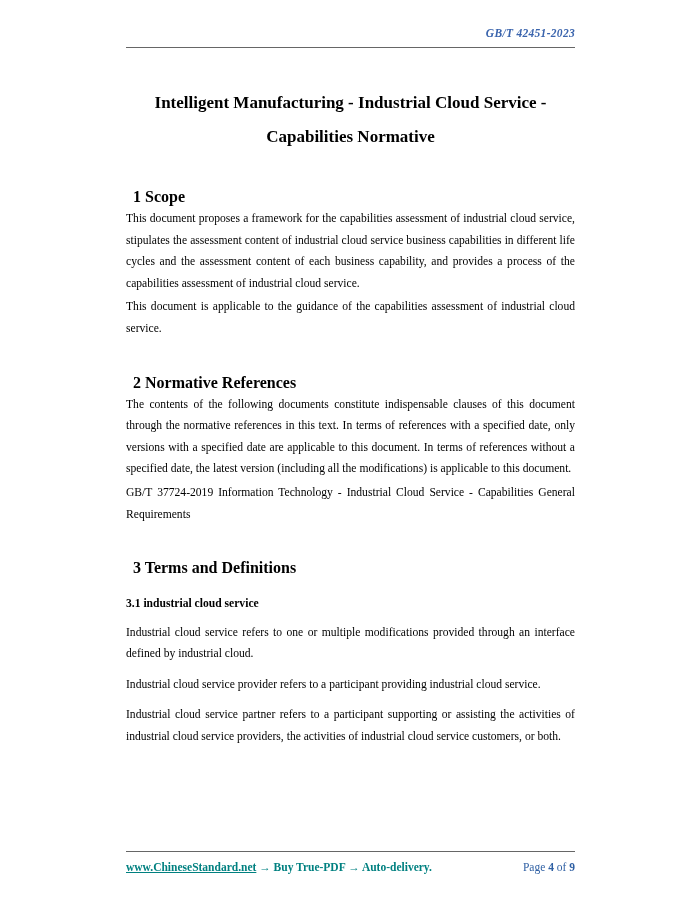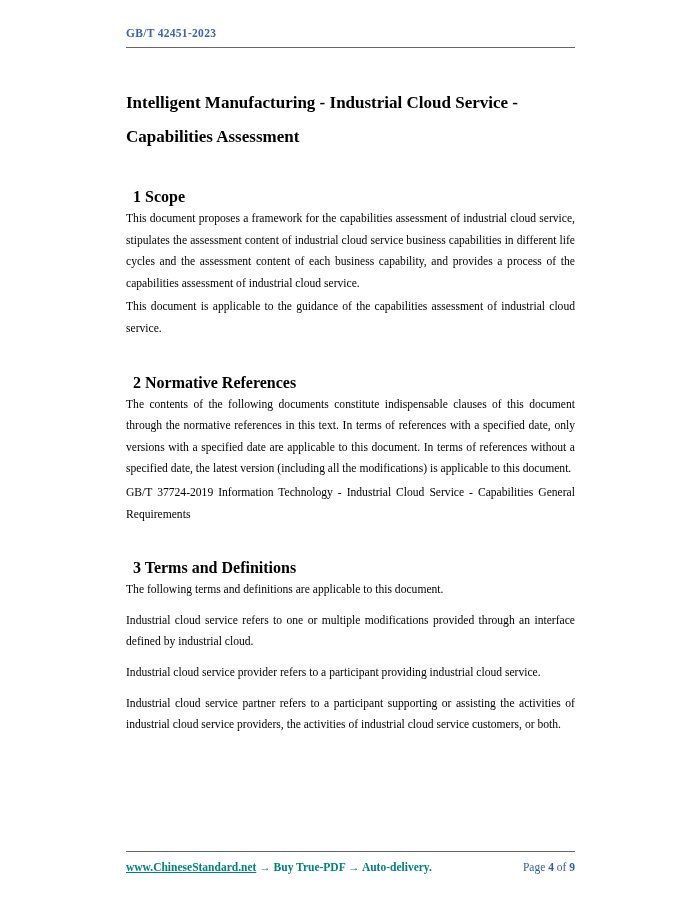--- a/index.html
+++ b/index.html
@@ -18,35 +18,37 @@
     overflow: hidden;
     box-sizing: border-box;
   }
   .content {
     position: absolute;
     left: 126px;
     width: 449px;
     top: 0;
   }
   .doc-header {
-    text-align: left;
+    text-align: right;
     padding-top: 27px;
+    font-style: italic;
   }
   .doc-number {
     color: var(--accent-blue, #3a64ad);
     font-size: 11.5px;
     font-weight: bold;
     letter-spacing: 0.3px;
   }
   .header-rule {
     border: none;
     border-top: 1px solid #666;
     margin: 8px 0 0 0;
   }
   .title {
+    text-align: center;
     font-weight: bold;
     font-size: 17px;
     margin: 38px 0 0 0;
   }
   .title .title-line {
     line-height: 34px;
   }
   h2.section {
     font-size: 16px;
     font-weight: bold;
@@ -109,34 +111,34 @@
 <div class="page">
   <div class="content">
 
     <div class="doc-header">
       <div class="doc-number">GB/T 42451-2023</div>
       <hr class="header-rule">
     </div>
 
     <h1 class="title">
       <div class="title-line">Intelligent Manufacturing - Industrial Cloud Service -</div>
-      <div class="title-line">Capabilities Assessment</div>
+      <div class="title-line">Capabilities Normative</div>
     </h1>
 
     <h2 class="section">1 Scope</h2>
     <p class="body">This document proposes a framework for the capabilities assessment of industrial cloud service, stipulates the assessment content of industrial cloud service business capabilities in different life cycles and the assessment content of each business capability, and provides a process of the capabilities assessment of industrial cloud service.</p>
     <p class="body">This document is applicable to the guidance of the capabilities assessment of industrial cloud service.</p>
 
     <h2 class="section">2 Normative References</h2>
     <p class="body">The contents of the following documents constitute indispensable clauses of this document through the normative references in this text. In terms of references with a specified date, only versions with a specified date are applicable to this document. In terms of references without a specified date, the latest version (including all the modifications) is applicable to this document.</p>
     <p class="body">GB/T 37724-2019 Information Technology - Industrial Cloud Service - Capabilities General Requirements</p>
 
     <h2 class="section">3 Terms and Definitions</h2>
-    <p class="body">The following terms and definitions are applicable to this document.</p>
 
+    <h3 class="term">3.1 industrial cloud service</h3>
     <p class="term-text">Industrial cloud service refers to one or multiple modifications provided through an interface defined by industrial cloud.</p>
 
     <p class="term-text">Industrial cloud service provider refers to a participant providing industrial cloud service.</p>
 
     <p class="term-text">Industrial cloud service partner refers to a participant supporting or assisting the activities of industrial cloud service providers, the activities of industrial cloud service customers, or both.</p>
 
   </div>
 
   <div class="footer">
     <hr class="footer-rule">

